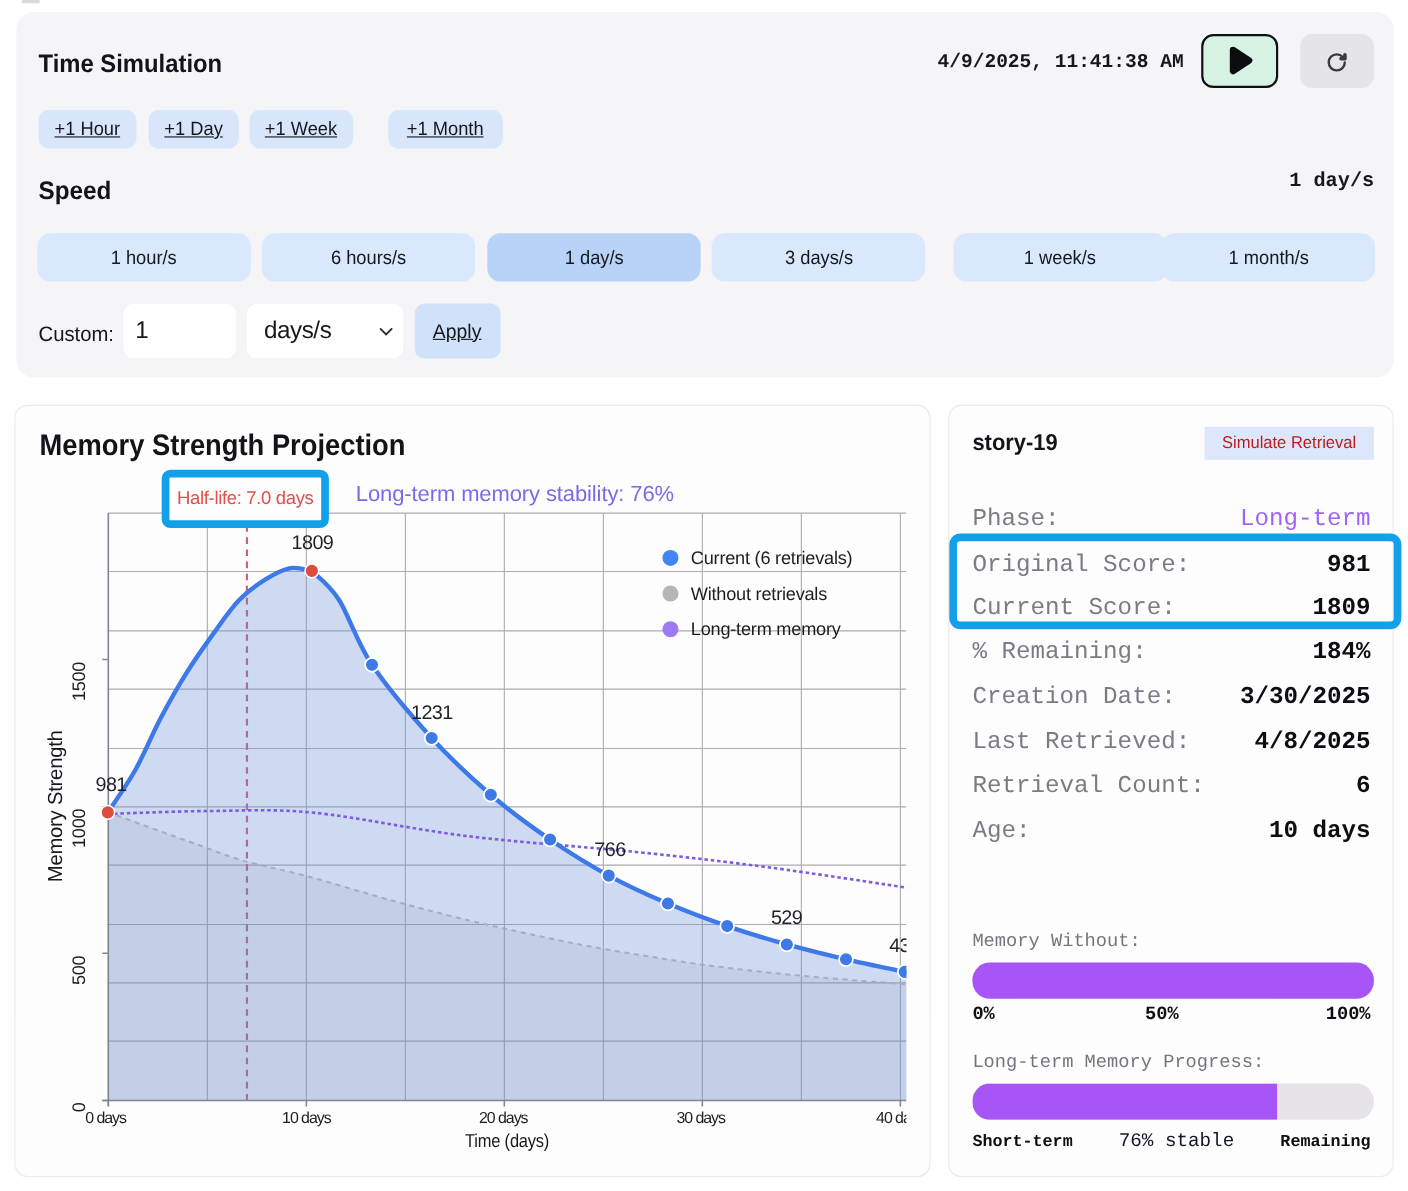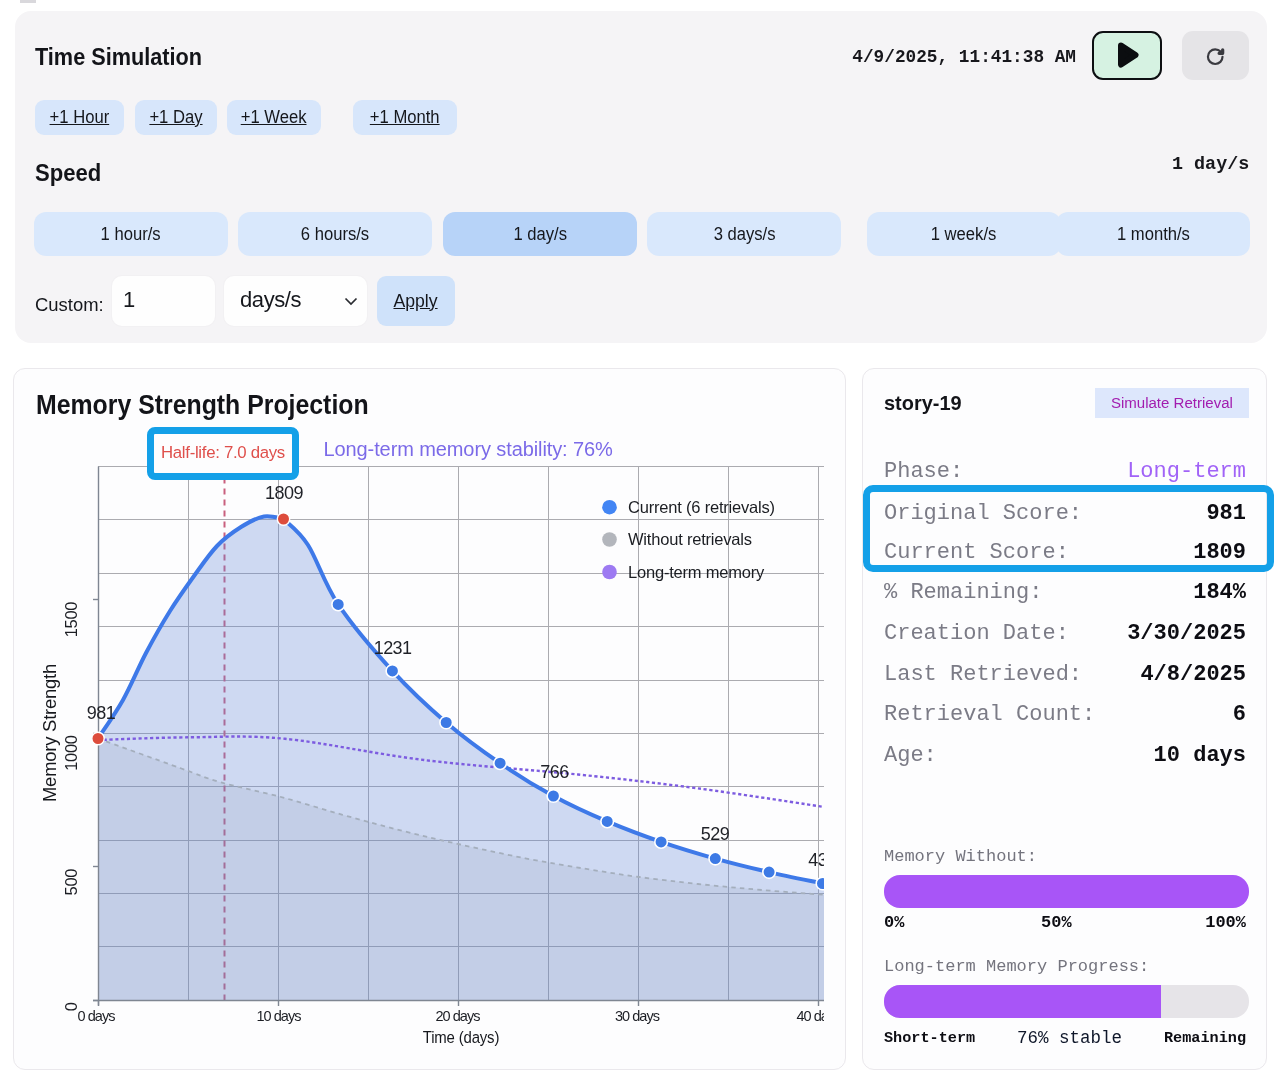--- a/index.html
+++ b/index.html
@@ -168,21 +168,21 @@
       <text x="628" y="545.0" class="ltext">Without retrievals</text>
       <circle cx="609.5" cy="572" r="7.3" fill="#9d7af2"></circle>
       <text x="628" y="577.5" class="ltext">Long-term memory</text>
 </g>
 </svg>
 <div class="abs" style="left:323.5px;top:437.5px;font-size:20px;letter-spacing:-0.1px;color:#7b6ae8;">Long-term memory stability: 76%</div>
 <div class="abs" style="left:147px;top:427px;width:152px;height:53px;background:#fdfdfe;border:7px solid #14a0e8;border-radius:8px;display:flex;align-items:center;justify-content:center;font-size:16.8px;letter-spacing:-0.3px;color:#df4f4b;padding-bottom:1px;">Half-life: 7.0 days</div>
 
 <div class="card" style="left:862px;top:368px;width:405px;height:702px;"></div>
 <div class="hd" style="left:884px;top:391.6px;font-size:21px;transform:scaleX(0.95);">story-19</div>
-<div class="abs" style="left:1095px;top:388px;width:154px;height:30px;background:#dde7fc;border-radius:0;display:flex;align-items:center;justify-content:center;font-size:15.5px;font-weight:400;color:#a21caf;">
+<div class="abs" style="left:1095px;top:388px;width:154px;height:30px;background:#dde7fc;border-radius:0;display:flex;align-items:center;justify-content:center;font-size:15.5px;font-weight:400;color:#b91c1c;">
     <span style="display:inline-block;transform:scaleX(0.97);">Simulate Retrieval</span>
   </div>
 <div class="mrow" style="top:459px;">Phase:<b style="color:#a163f7;font-weight:400;">Long-term</b></div>
 <div class="mrow" style="top:501px;">Original Score:<b>981</b></div>
 <div class="mrow" style="top:540px;">Current Score:<b>1809</b></div>
 <div class="mrow" style="top:580px;">% Remaining:<b>184%</b></div>
 <div class="mrow" style="top:621px;">Creation Date:<b>3/30/2025</b></div>
 <div class="mrow" style="top:662px;">Last Retrieved:<b>4/8/2025</b></div>
 <div class="mrow" style="top:702px;">Retrieval Count:<b>6</b></div>
 <div class="mrow" style="top:743px;">Age:<b>10 days</b></div>

